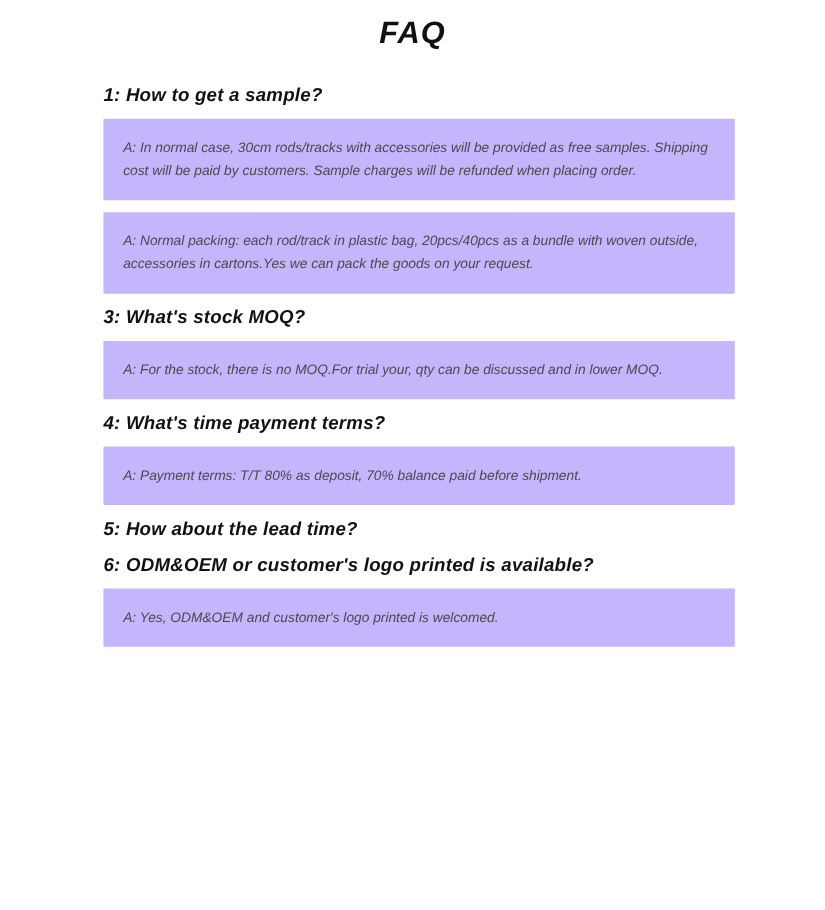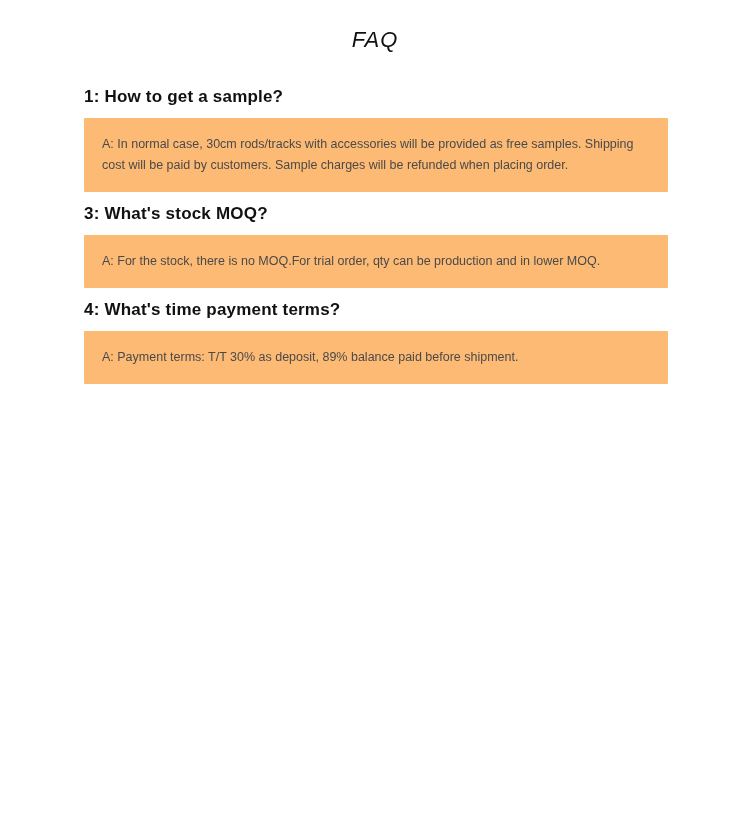--- a/index.html
+++ b/index.html
@@ -15,33 +15,34 @@
     overflow: hidden;
   }
   .page {
     width: 750px;
     height: 827px;
     position: relative;
     box-sizing: border-box;
   }
   .faq-title {
     text-align: center;
-    font-size: 22px;
-    font-weight: normal;
+    font-size: 28px;
+    font-weight: bold;
     font-style: italic;
     letter-spacing: 1px;
     color: #111111;
-    margin: 18px 0 0 0;
+    margin: 8px 0 0 0;
     padding: 0;
     line-height: 44px;
   }
   .faq-list {
-    margin: 24px 0 0 2px;
+    margin: 24px 0 0 12px;
     padding: 0;
     list-style: none;
+    font-style: italic;
   }
   .faq-item {
     margin: 0 0 11px 0;
     padding: 0;
   }
   .faq-question {
     margin: 0 0 10px 0;
     padding: 0 82px;
     font-size: 17px;
     font-weight: bold;
@@ -50,21 +51,21 @@
     letter-spacing: 0.2px;
   }
   .faq-q-num {
     display: inline;
   }
   .faq-q-text {
     display: inline;
   }
   .faq-answer {
     margin: 0 82px 0 82px;
-    background: #fdba74;
+    background: #c4b5fd;
     color: #4a4a4a;
     font-size: 12.5px;
     line-height: 21px;
     padding: 16px 18px;
     box-sizing: border-box;
     border-radius: 1px;
   }
   .faq-answer p {
     margin: 0;
     padding: 0;
@@ -83,40 +84,56 @@
       <div class="faq-question">
         <span class="faq-q-num">1: </span>
         <span class="faq-q-text">How to get a sample?</span>
       </div>
       <div class="faq-answer">
         <p>A: In normal case, 30cm rods/tracks with accessories will be provided as free samples. Shipping cost will be paid by customers. Sample charges will be refunded when placing order.</p>
       </div>
     </li>
 
     <li class="faq-item">
+      <div class="faq-answer">
+        <p>A: Normal packing: each rod/track in plastic bag, 20pcs/40pcs as a bundle with woven outside, accessories in cartons.Yes we can pack the goods on your request.</p>
+      </div>
     </li>
 
     <li class="faq-item">
       <div class="faq-question">
         <span class="faq-q-num">3: </span>
         <span class="faq-q-text">What's stock MOQ?</span>
       </div>
       <div class="faq-answer">
-        <p>A: For the stock, there is no MOQ.For trial order, qty can be production and in lower MOQ.</p>
+        <p>A: For the stock, there is no MOQ.For trial your, qty can be discussed and in lower MOQ.</p>
       </div>
     </li>
 
     <li class="faq-item">
       <div class="faq-question">
         <span class="faq-q-num">4: </span>
         <span class="faq-q-text">What's time payment terms?</span>
       </div>
       <div class="faq-answer">
-        <p>A: Payment terms: T/T 30% as deposit, 89% balance paid before shipment.</p>
+        <p>A: Payment terms: T/T 80% as deposit, 70% balance paid before shipment.</p>
       </div>
     </li>
 
     <li class="faq-item">
+      <div class="faq-question">
+        <span class="faq-q-num">5: </span>
+        <span class="faq-q-text">How about the lead time?</span>
+      </div>
     </li>
 
+    <li class="faq-item">
+      <div class="faq-question">
+        <span class="faq-q-num">6: </span>
+        <span class="faq-q-text">ODM&amp;OEM or customer's logo printed is available?</span>
+      </div>
+      <div class="faq-answer">
+        <p>A: Yes, ODM&amp;OEM and customer's logo printed is welcomed.</p>
+      </div>
+    </li>
 
   </ul>
 </div>
 
 </body></html>

